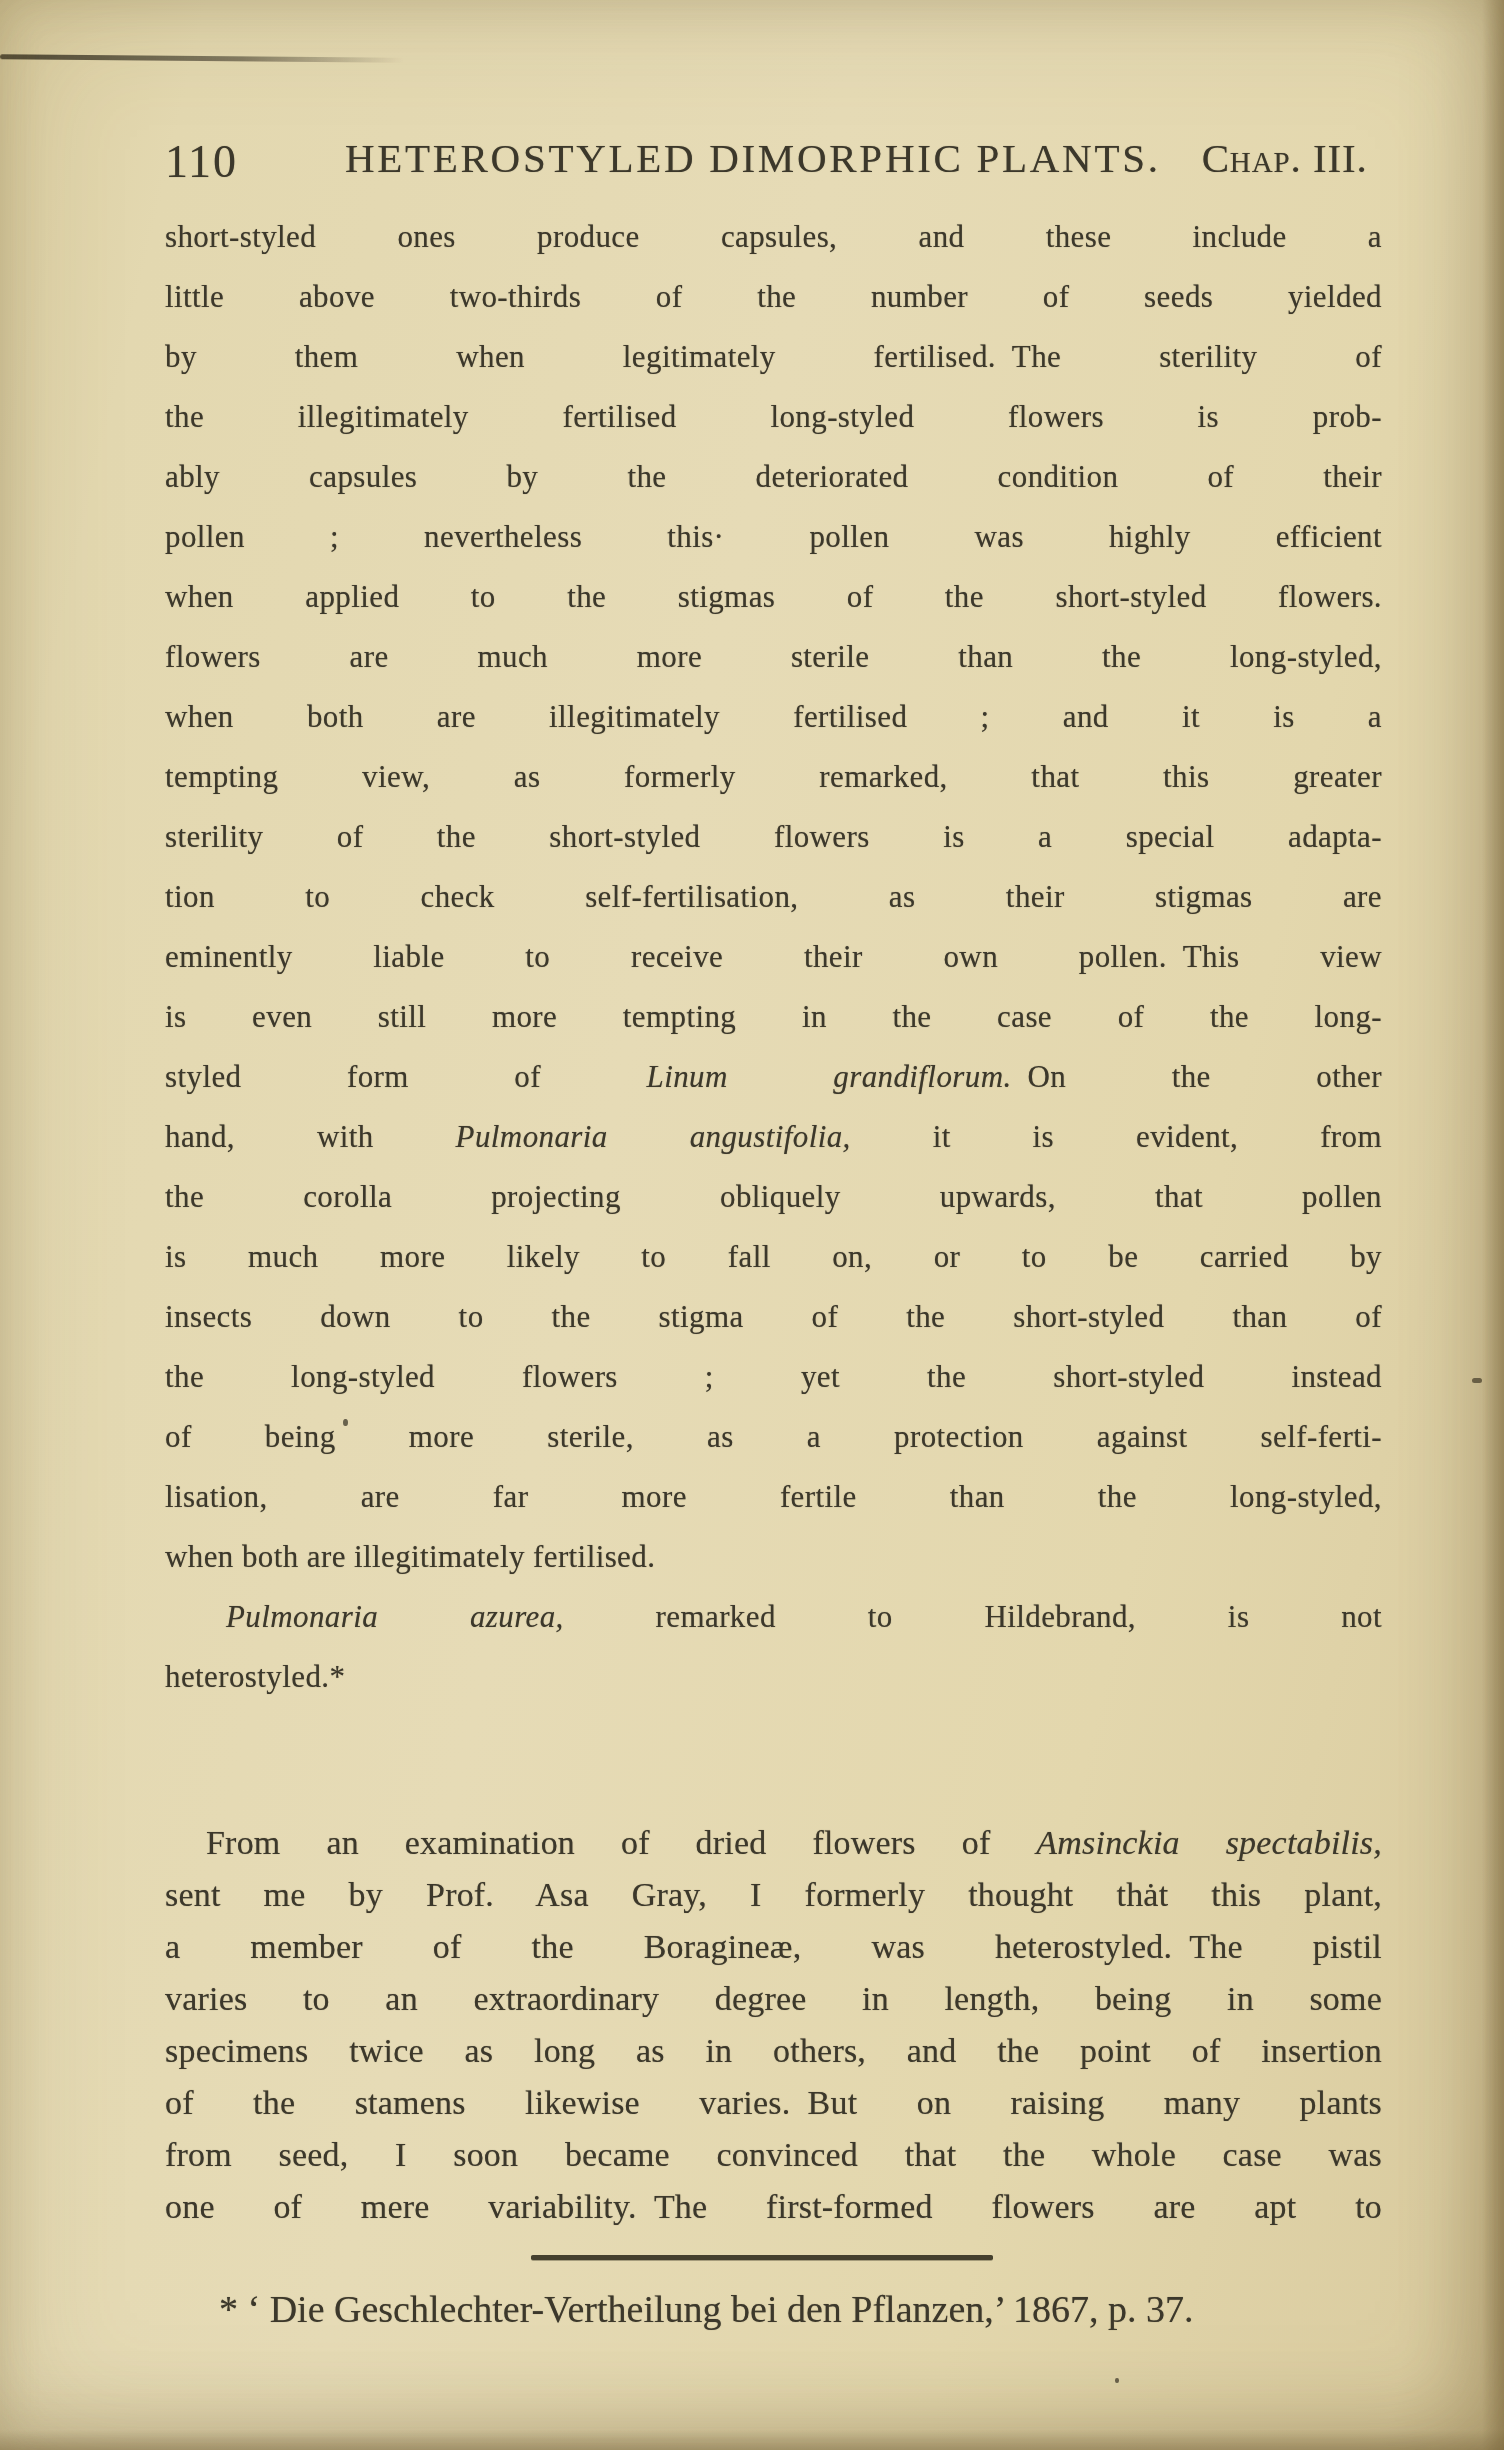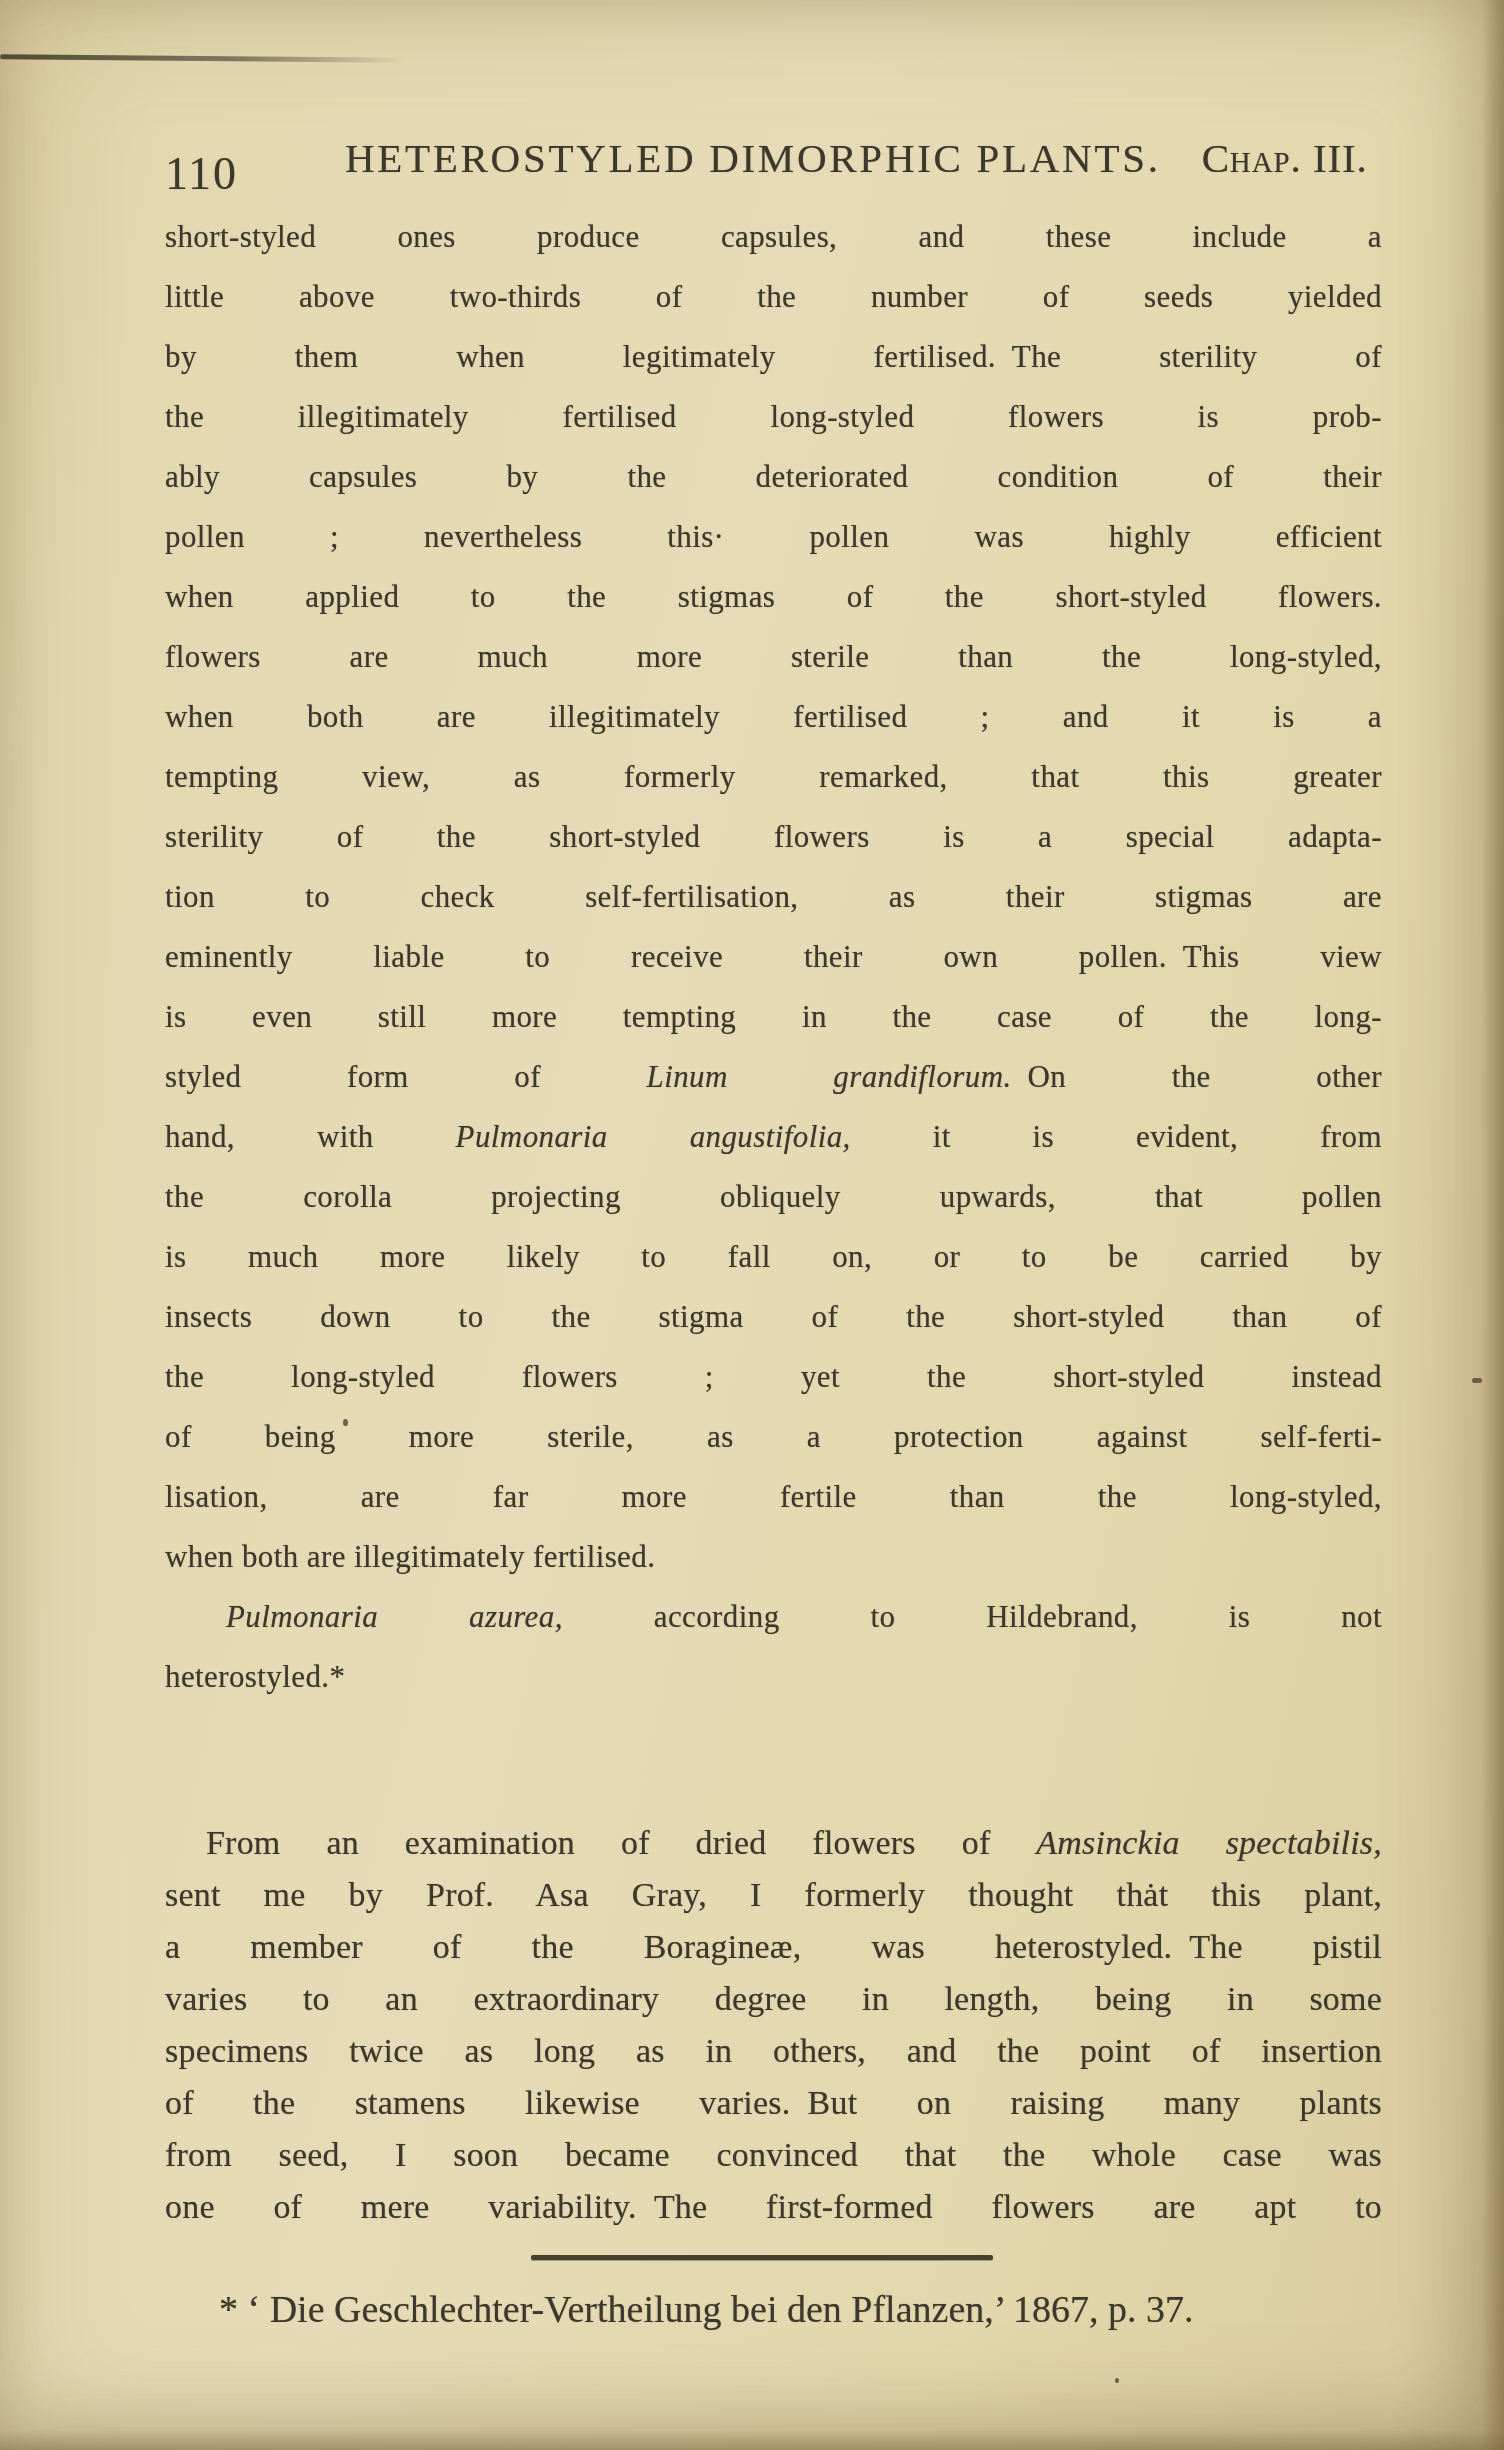--- a/index.html
+++ b/index.html
@@ -21,21 +21,21 @@
   .edge-bottom{position:absolute;left:0;bottom:0;width:100%;height:19.7px;
     background:linear-gradient(to top,rgba(110,92,52,.38),rgba(110,92,52,0));}
   .crease{position:absolute;left:0;top:56px;width:404px;height:5.4px;border-radius:2.7px;
     background:linear-gradient(to right,rgba(52,47,33,.85),rgba(52,47,33,.55) 60%,rgba(52,47,33,0));
     transform:rotate(.5deg);filter:blur(0.6px);}
   .speck{position:absolute;background:#4a4433;border-radius:50%;opacity:.8;}
 
   .ink{text-shadow:0 0 0.9px rgba(60,55,42,.55);}
 
   .header{position:absolute;left:165px;top:131px;width:1217px;height:54px;font-size:41px;}
-  .pagenum{position:absolute;left:0;top:16px;font-size:46px;letter-spacing:1.8px;}
+  .pagenum{position:absolute;left:0;top:4px;font-size:46px;letter-spacing:1.8px;}
   .running-title{position:absolute;left:180px;top:2.7px;letter-spacing:2.7px;}
   .chapter{position:absolute;right:14.3px;top:2.7px;font-variant:small-caps;font-size:41px;letter-spacing:0.9px;}
 
   .bodytext{position:absolute;left:165px;top:207px;width:1217px;
     font-size:31px;line-height:60px;letter-spacing:0.4px;}
   .smalltext{position:absolute;left:165px;top:1817px;width:1217px;
     font-size:34px;line-height:52px;letter-spacing:0.2px;}
   .line{text-align:justify;text-align-last:justify;white-space:normal;}
   .line.last{text-align-last:left;}
   .bodytext .indent{text-indent:61px;}
@@ -77,21 +77,21 @@
       <div class="line"><span>is even still more tempting in the case of the long-</span></div>
       <div class="line"><span>styled form of </span><span class="it">Linum grandiflorum.</span><span> On the other</span></div>
       <div class="line"><span>hand, with </span><span class="it">Pulmonaria angustifolia,</span><span> it is evident, from</span></div>
       <div class="line"><span>the corolla projecting obliquely upwards, that pollen</span></div>
       <div class="line"><span>is much more likely to fall on, or to be carried by</span></div>
       <div class="line"><span>insects down to the stigma of the short-styled than of</span></div>
       <div class="line"><span>the long-styled flowers ; yet the short-styled instead</span></div>
       <div class="line"><span>of being more sterile, as a protection against self-ferti-</span></div>
       <div class="line"><span>lisation, are far more fertile than the long-styled,</span></div>
       <div class="line last"><span>when both are illegitimately fertilised.</span></div>
-      <div class="line indent"><span class="it">Pulmonaria azurea,</span><span> according to Hildebrand, is not</span></div>
+      <div class="line indent"><span class="it">Pulmonaria azurea,</span><span> remarked to Hildebrand, is not</span></div>
       <div class="line last"><span>heterostyled.*</span></div>
     </div>
 
   <div class="smalltext ink">
       <div class="line indent"><span>From an examination of dried flowers of </span><span class="it">Amsinckia spectabilis,</span></div>
       <div class="line"><span>sent me by Prof. Asa Gray, I formerly thought thȧt this plant,</span></div>
       <div class="line"><span>a member of the Boragineæ, was heterostyled. The pistil</span></div>
       <div class="line"><span>varies to an extraordinary degree in length, being in some</span></div>
       <div class="line"><span>specimens twice as long as in others, and the point of insertion</span></div>
       <div class="line"><span>of the stamens likewise varies. But on raising many plants</span></div>

